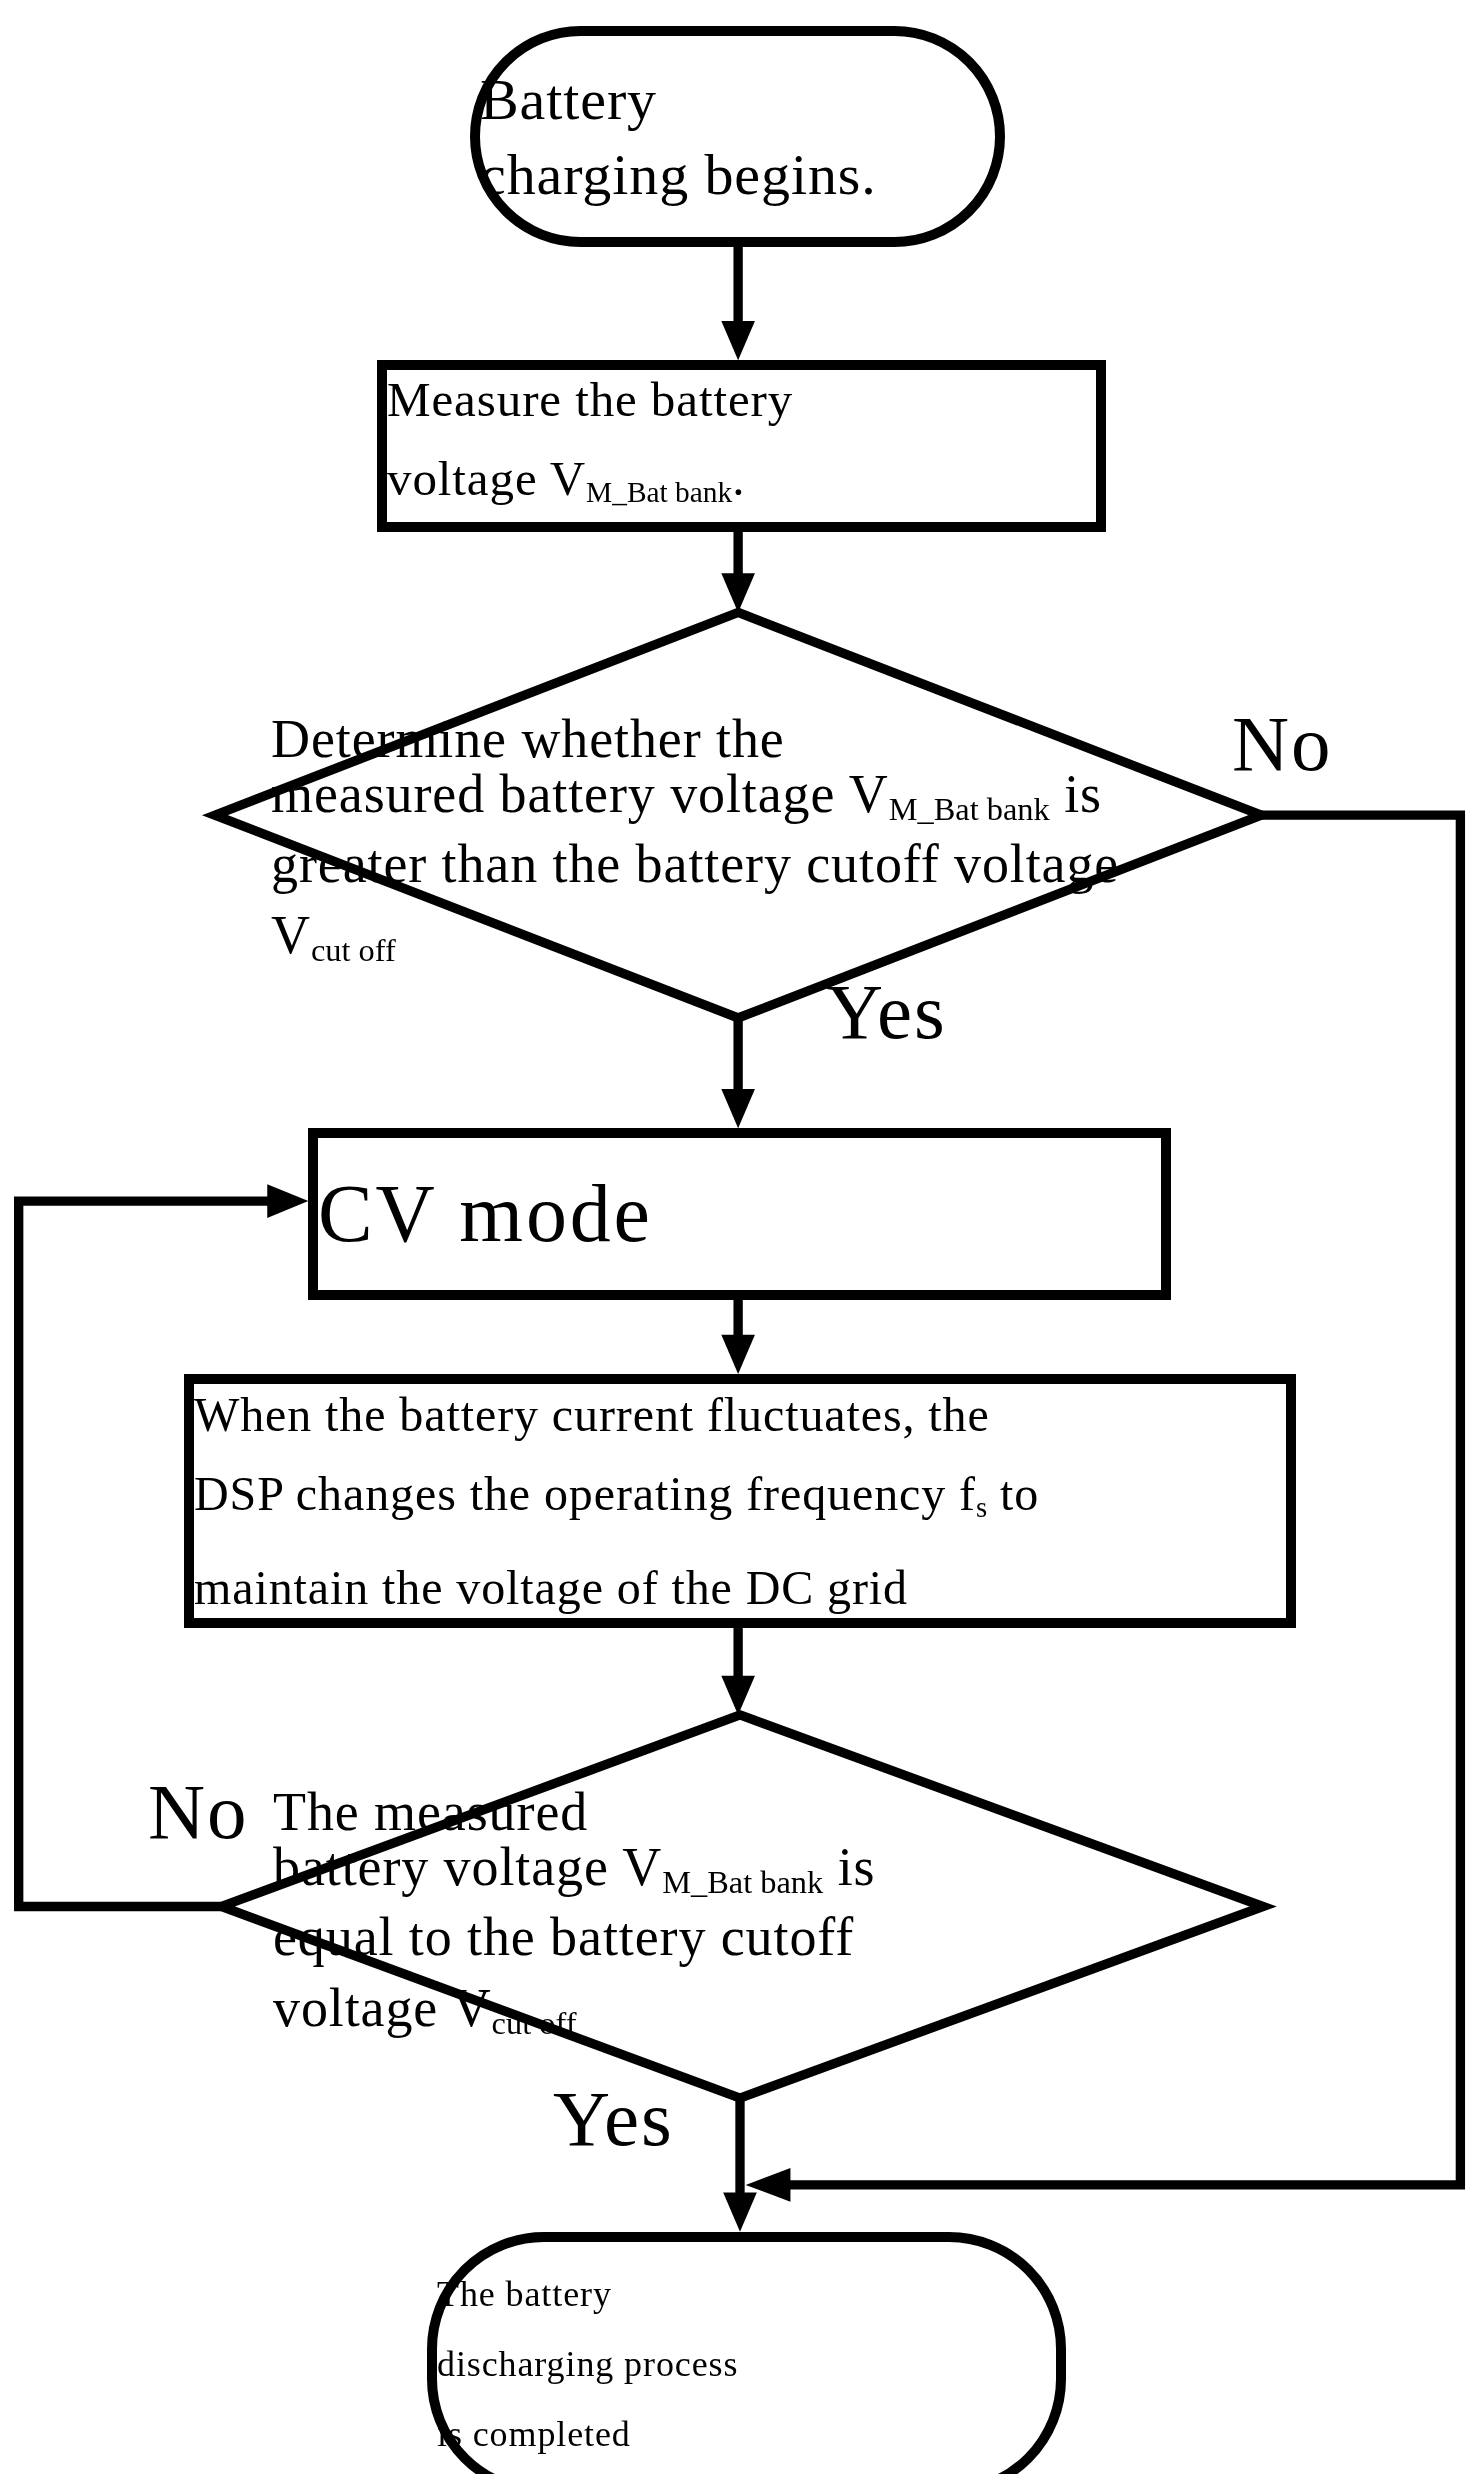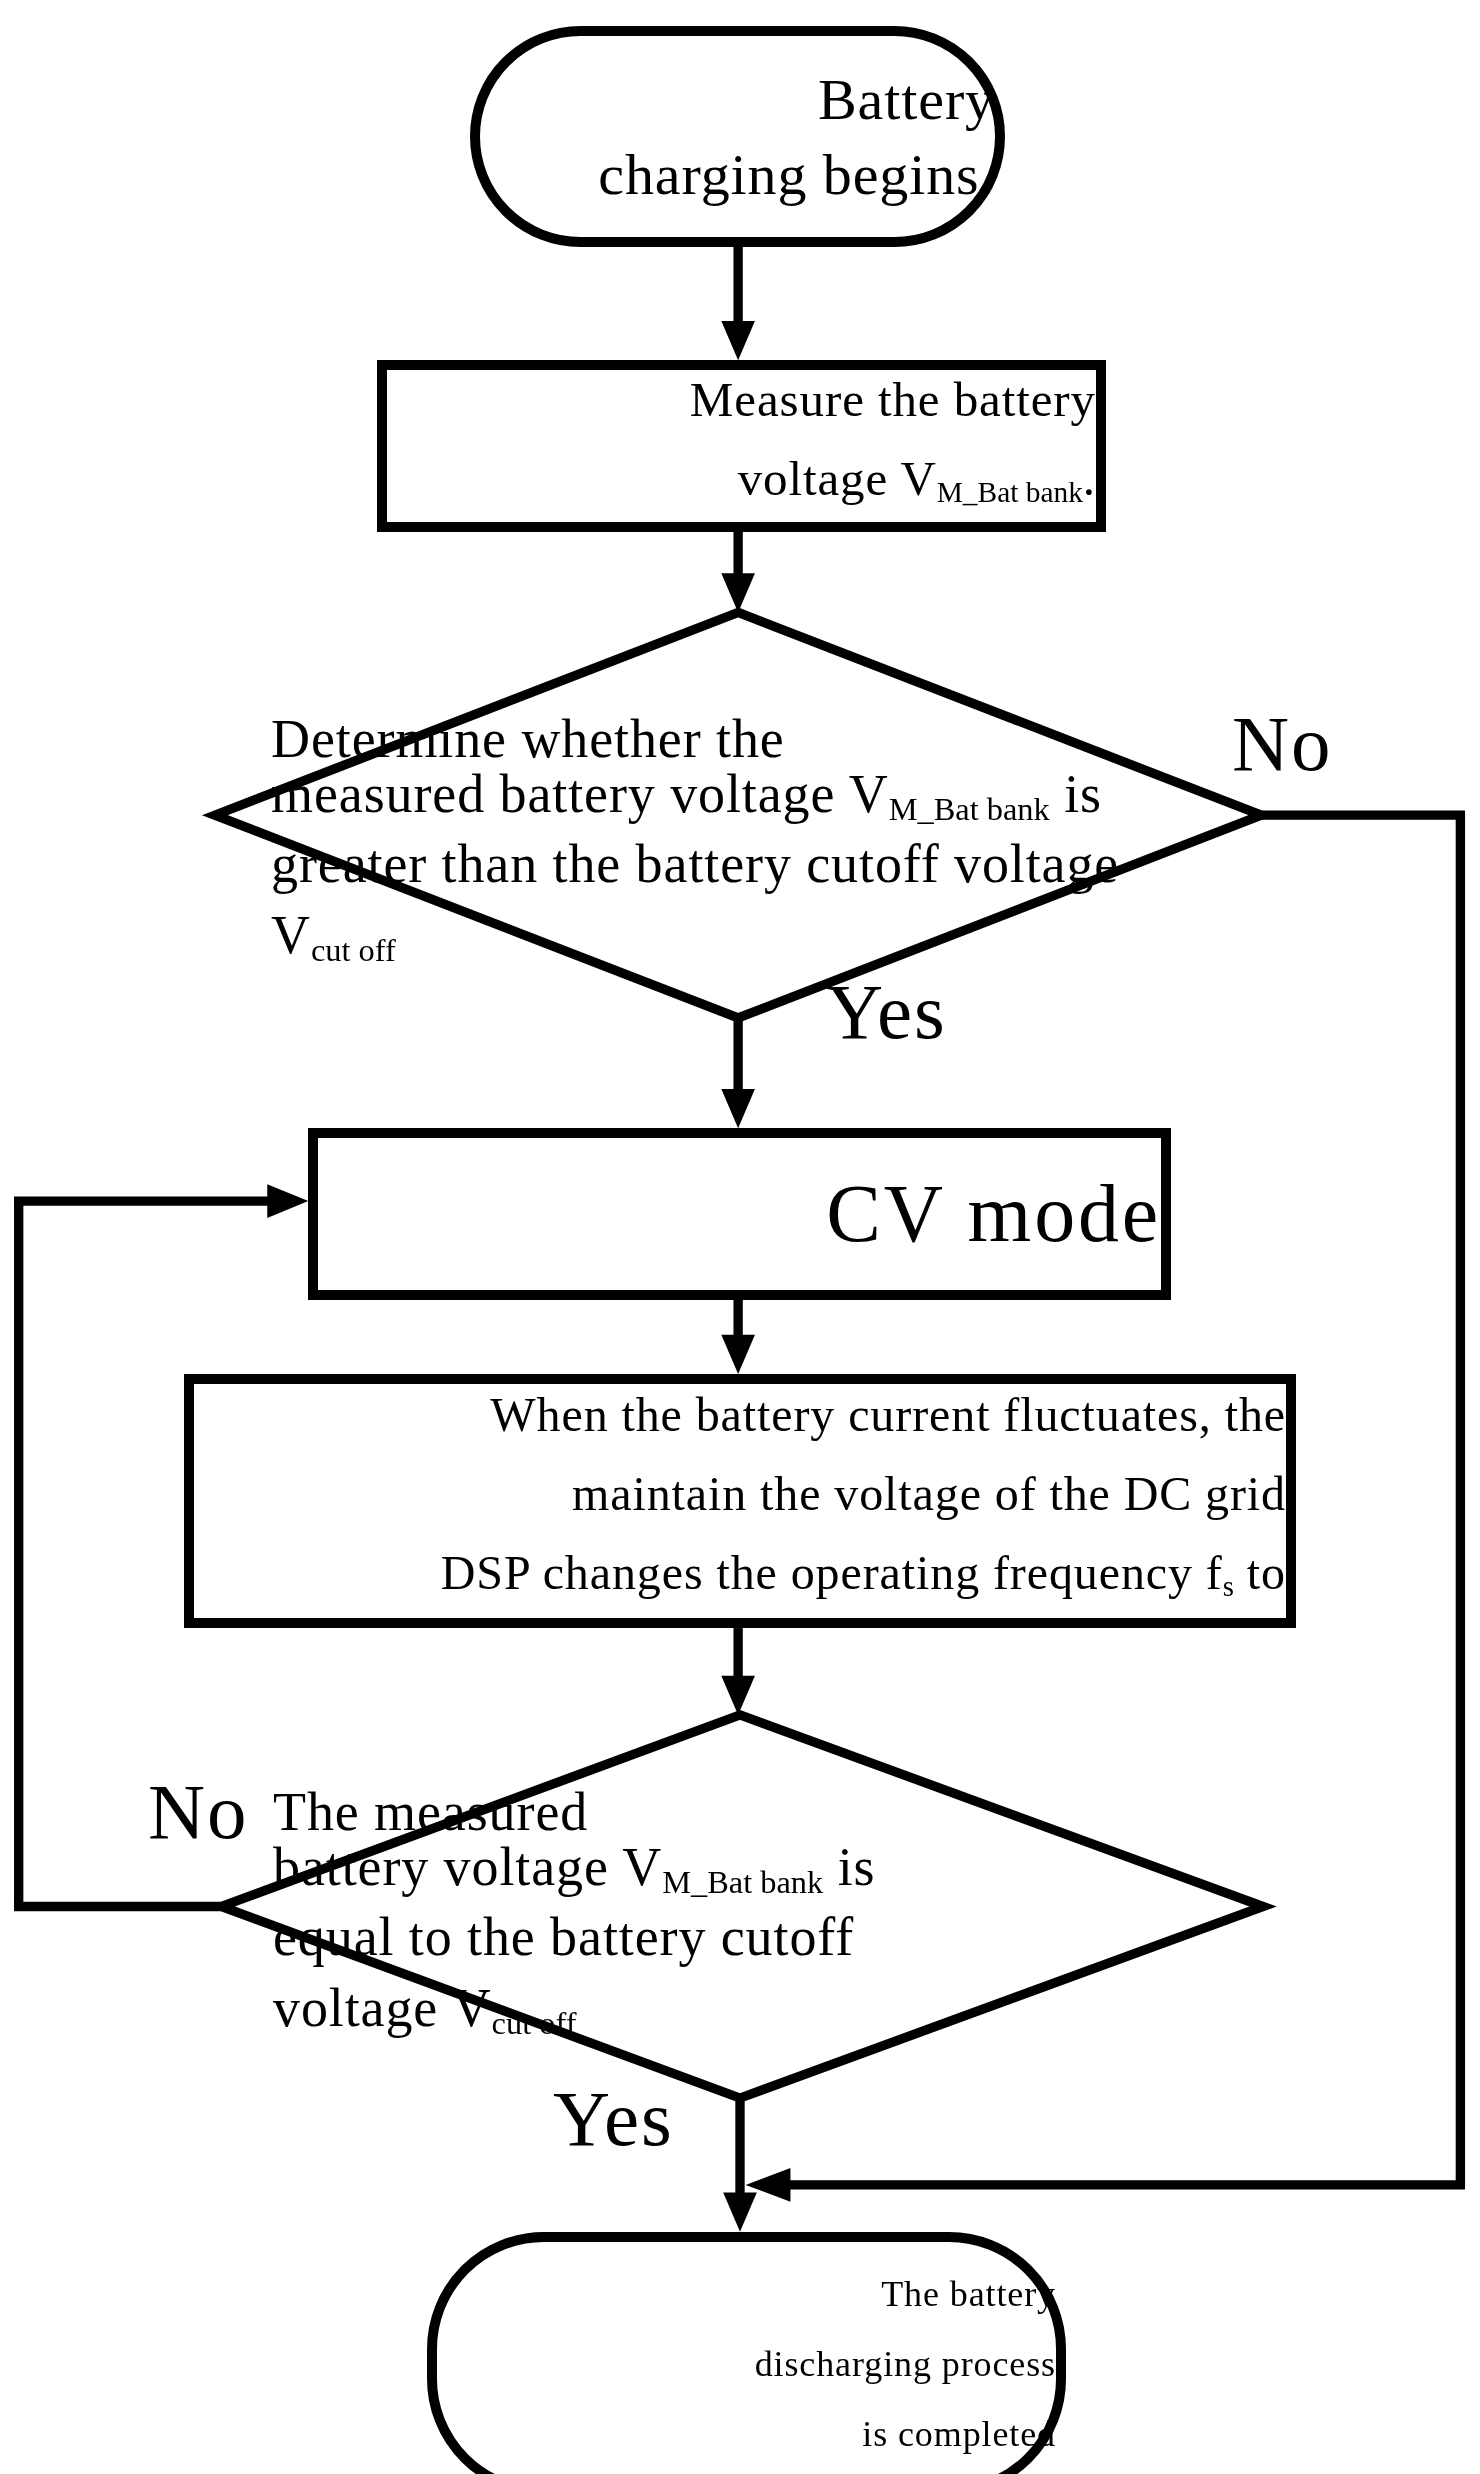--- a/index.html
+++ b/index.html
@@ -4,21 +4,21 @@
 <style>
   html,body{margin:0;padding:0;background:#ffffff;}
   .canvas{
     position:relative;width:1480px;height:2475px;background:#ffffff;
     font-family:"Liberation Serif","DejaVu Serif",serif;color:#000;
     overflow:hidden;
   }
   .wires{position:absolute;left:0;top:0;width:1480px;height:2475px;}
   .node{
     position:absolute;box-sizing:border-box;border:10.3px solid #000;background:#fff;
-    display:flex;flex-direction:column;align-items:flex-end;justify-content:center;
+    display:flex;flex-direction:column;align-items:flex-start;justify-content:center;
     text-align:center;letter-spacing:0.9px;
   }
   .stadium{border-radius:117px;}
   .node-start{left:470px;top:26px;width:535px;height:221px;font-size:58px;line-height:75px;}
   .node-measure{left:377px;top:360px;width:729px;height:172px;font-size:49px;line-height:79px;}
   .node-cv{left:308px;top:1128px;width:863px;height:172px;font-size:82px;letter-spacing:2.8px;}
   .node-dsp{left:184px;top:1374px;width:1112px;height:254px;font-size:48px;line-height:79px;}
   .node-end{left:427px;top:2232px;width:639px;height:264px;font-size:36px;line-height:70px;}
   .dtext{
     position:absolute;text-align:left;font-size:54px;line-height:55px;letter-spacing:0.9px;
@@ -91,24 +91,24 @@
   <div class="edge-label label-yes1">Yes</div>
   <div class="edge-label label-no2">No</div>
   <div class="edge-label label-yes2">Yes</div>
 
   <div class="node node-cv">
     <div>CV mode</div>
   </div>
 
   <div class="node node-dsp">
     <div>When the battery current fluctuates, the</div>
-    <div>maintain the voltage of the DC grid</div>
     <div>
       <span>DSP changes the operating frequency f</span><span class="sub">s</span><span> to</span>
     </div>
+    <div>maintain the voltage of the DC grid</div>
   </div>
 
   <div class="dtext dtext-2">
     <div>The measured</div>
     <div>
       <span>battery voltage V</span><span class="sub">M_Bat bank</span><span> is</span>
     </div>
     <div>equal to the battery cutoff</div>
     <div class="gap">
       <span>voltage V</span><span class="sub">cut off</span>

